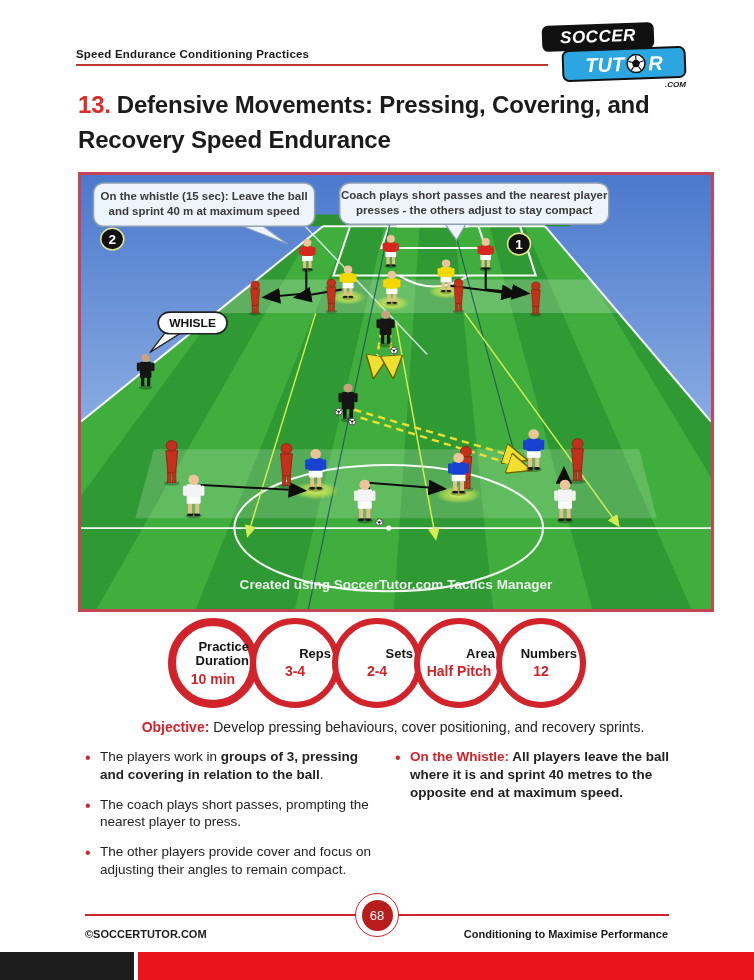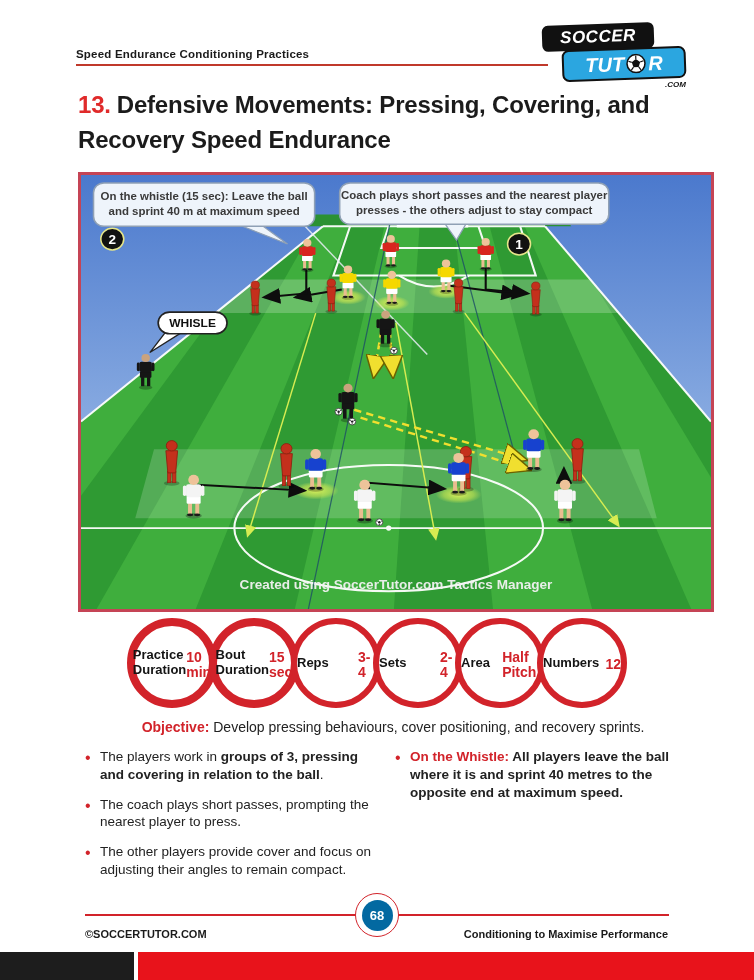--- a/index.html
+++ b/index.html
@@ -45,22 +45,22 @@
     position:absolute; left:78px; top:172px; width:636px; height:440px;
     border:3px solid #c54455; background:#6f9bdc;
   }
   .diagram svg { display:block; width:100%; height:100%; }
   
   .badges {
     position:absolute; left:0; top:618px; width:754px; display:flex; justify-content:center;
   }
   .badge {
     width:90px; height:90px; border-radius:50%; background:#fff; border:6px solid #d2232a;
-    display:flex; align-items:center; justify-content:center;
-    text-align:left; margin:0 -4px; position:relative;
+    display:flex; flex-direction:column; align-items:center; justify-content:center;
+    text-align:right; margin:0 -4px; position:relative;
   }
   .badge.thick { border-width:8px; }
   .badge .lbl { font-size:13px; font-weight:bold; color:#141414; line-height:1.12; width:72px; }
   .badge .val { font-size:14px; font-weight:bold; color:#d2232a; margin-top:3px; line-height:1.05; }
   
   .objective {
     position:absolute; left:16px; top:719px; width:754px; text-align:center;
     font-size:14px; color:#222; font-weight:500;
   }
   .objective .obj-label { color:#d2232a; font-weight:bold; }
@@ -75,22 +75,22 @@
   .col li::before { content:"\2022"; position:absolute; left:0; top:-1px; color:#d2232a; font-size:16px; }
   .col li .b { font-weight:bold; }
   .col li .r { color:#d2232a; font-weight:bold; }
   
   .footer-rule { position:absolute; left:85px; top:914px; width:584px; height:2px; background:#d2232a; }
   .page-badge {
     position:absolute; left:355px; top:893px; width:44px; height:44px; border-radius:50%;
     background:#fff; border:1.5px solid #d2232a; display:flex; align-items:center; justify-content:center;
   }
   .page-badge .inner {
-    width:31px; height:31px; border-radius:50%; background:#0369a1; color:#fff;
-    font-size:13px; font-weight:bold; display:flex; align-items:center; justify-content:center;
+    width:31px; height:31px; border-radius:50%; background:#b91c1c; color:#fff;
+    font-size:13px; font-weight:normal; display:flex; align-items:center; justify-content:center;
   }
   .footer-left { position:absolute; left:85px; top:928px; font-size:11px; font-weight:bold; color:#1a1a1a; }
   .footer-right { position:absolute; right:86px; top:928px; font-size:11px; font-weight:bold; color:#1a1a1a; }
   .bar-black { position:absolute; left:0; top:952px; width:134px; height:28px; background:#1d1d1d; }
   .bar-red { position:absolute; left:138px; top:952px; width:616px; height:28px; background:#e8131b; }
 </style>
 </head>
 <body>
 
 <div class="page">
@@ -307,24 +307,20 @@
 
       <text x="302" y="420" text-anchor="middle" font-size="13" font-weight="bold" fill="#f2f2f2" opacity=".95">Created using SoccerTutor.com Tactics Manager</text>
     </svg>
   </div>
 
   <div class="badges">
     <div class="badge thick">
       <div class="lbl">Practice Duration</div>
       <div class="val">10 min</div>
     </div>
-    <div class="badge thick">
-      <div class="lbl">Bout Duration</div>
-      <div class="val">15 sec</div>
-    </div>
     <div class="badge">
       <div class="lbl">Reps</div>
       <div class="val">3-4</div>
     </div>
     <div class="badge">
       <div class="lbl">Sets</div>
       <div class="val">2-4</div>
     </div>
     <div class="badge">
       <div class="lbl">Area</div>

